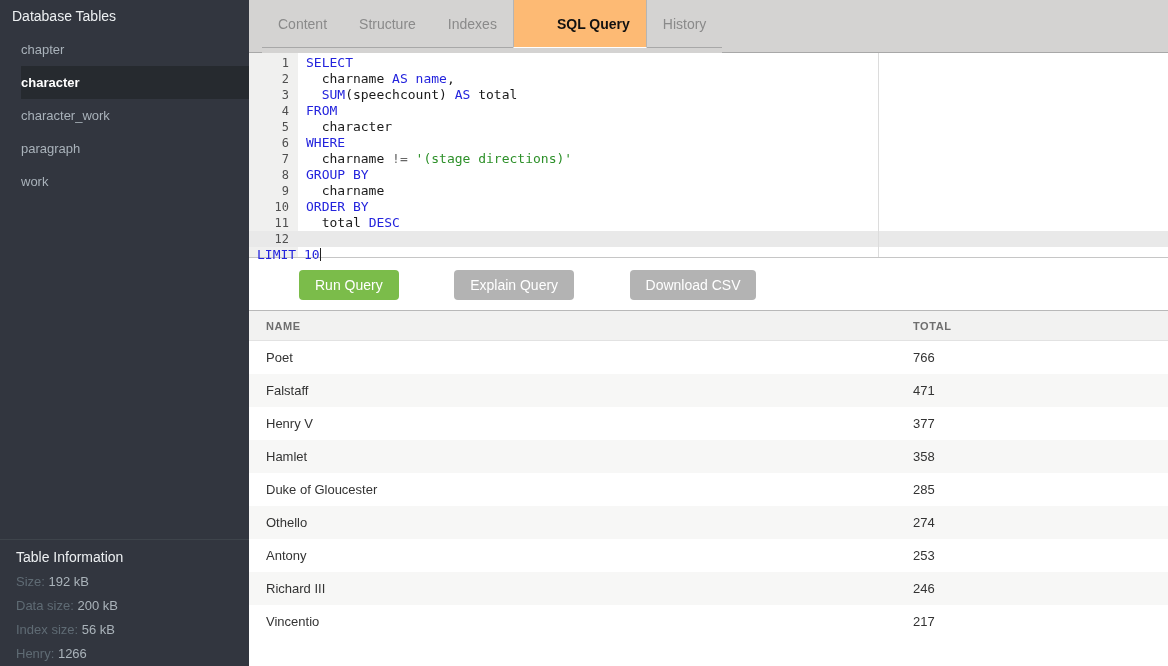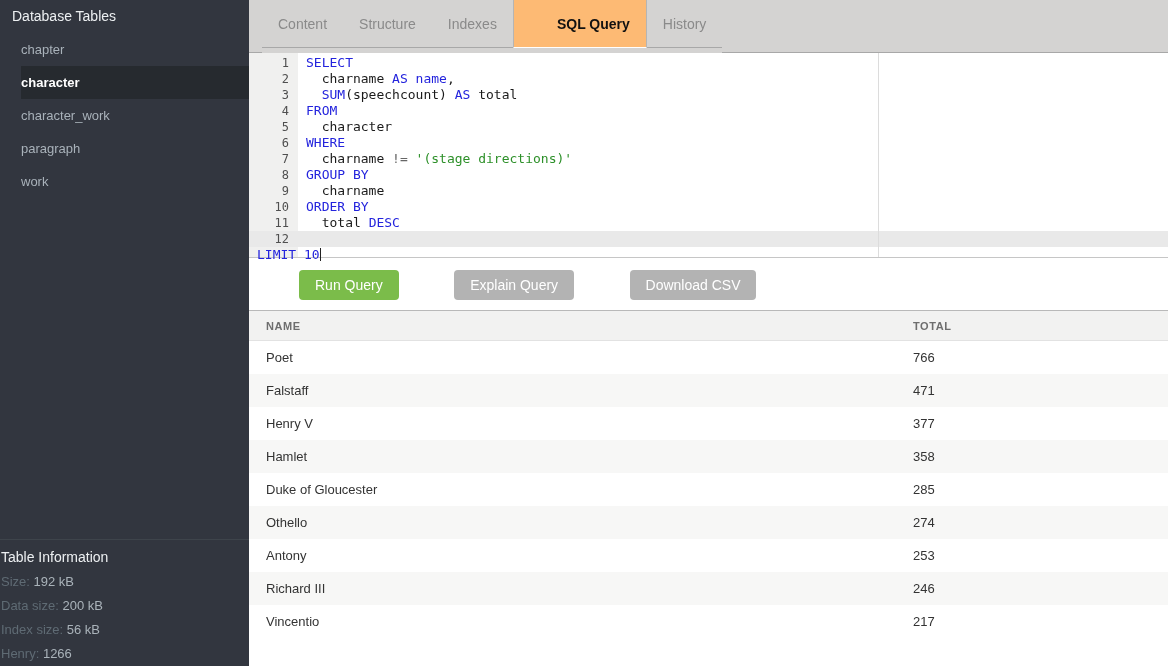--- a/index.html
+++ b/index.html
@@ -7,21 +7,21 @@
                font-family: "Liberation Sans", sans-serif; background: #fff; }
   .app { display: flex; width: 1168px; height: 666px; }
 
   
   .sidebar { width: 249px; min-width: 249px; background: #32363f; display: flex;
              flex-direction: column; color: #a9b2ba; }
   .side-header { height: 33px; line-height: 33px; padding-left: 12px; color: #edf0f2; font-size: 14px; }
   .side-item { height: 33px; line-height: 33px; padding-left: 0; font-size: 13px; cursor: default; margin-left: 21px; }
   .side-item.selected { background: #262a2f; color: #ffffff; font-weight: bold; }
   .side-spacer { flex: 1; }
-  .side-info { border-top: 1px solid #3e444b; padding: 4px 12px 0 1px; }
+  .side-info { border-top: 1px solid #3e444b; padding: 4px 12px 0 16px; }
   .info-header { height: 26px; line-height: 26px; color: #edf0f2; font-size: 14px; }
   .info-row { height: 24px; line-height: 24px; font-size: 13px; }
   .info-label { color: #5f6b74; }
   .info-value { color: #aab3ba; }
 
   
   .main { flex: 1; display: flex; flex-direction: column; background: #fff; min-width: 0; }
 
   
   .tabbar { display: flex; align-items: stretch; background: #d4d3d2; height: 53px; }

